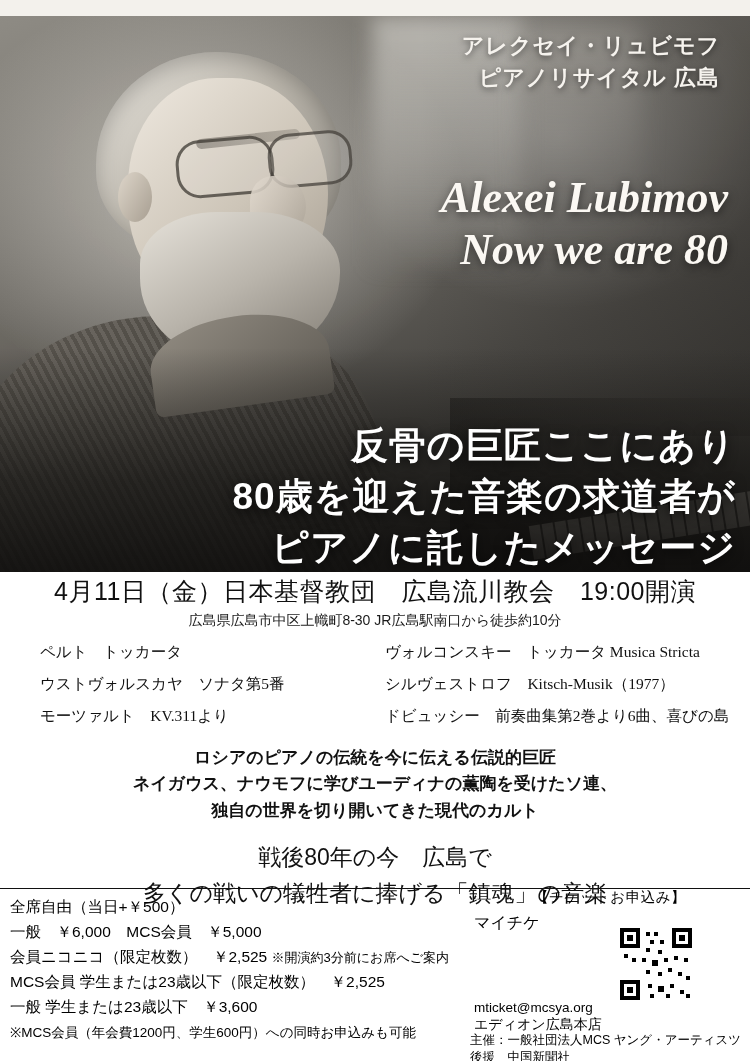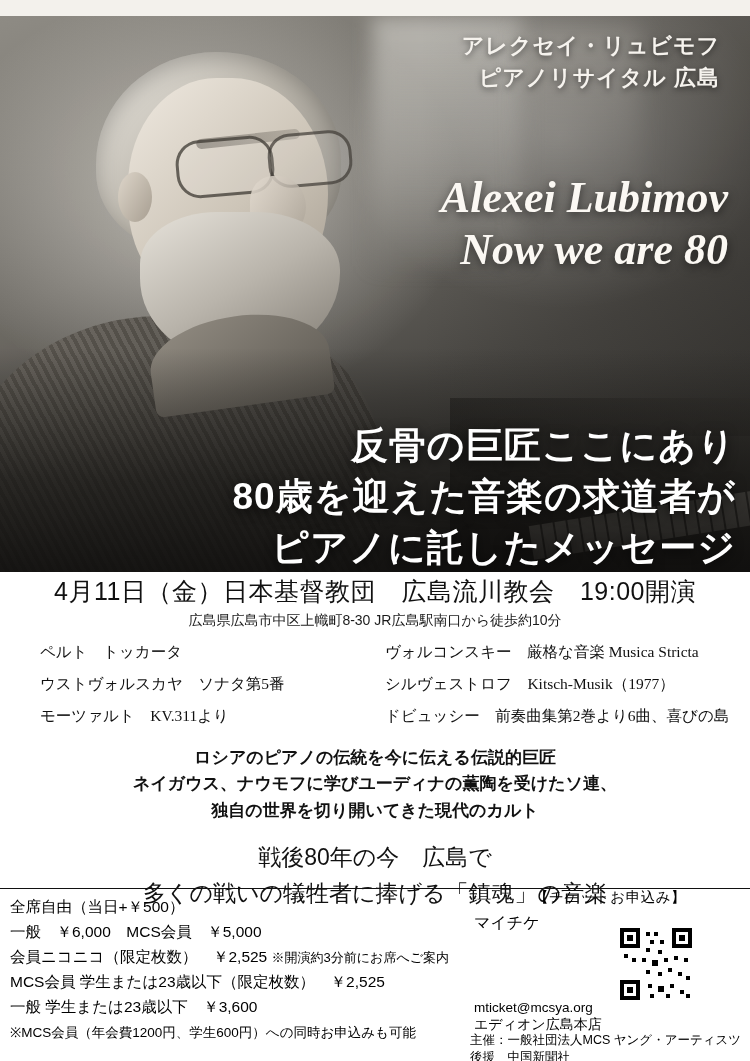--- a/index.html
+++ b/index.html
@@ -288,21 +288,21 @@
     </div>
   </div>
 
   <div class="info">
 
     <div class="datebar">4月11日（金）日本基督教団　広島流川教会　19:00開演</div>
     <div class="venue-sub">広島県広島市中区上幟町8-30 JR広島駅南口から徒歩約10分</div>
 
     <div class="program">
       <div class="prog-item prog-left">ペルト　トッカータ</div>
-      <div class="prog-item prog-right">ヴォルコンスキー　厳格な音楽 Musica Stricta</div>
+      <div class="prog-item prog-right">ヴォルコンスキー　トッカータ Musica Stricta</div>
       <div class="prog-item prog-left">ウストヴォルスカヤ　ソナタ第5番</div>
       <div class="prog-item prog-right">シルヴェストロフ　Kitsch-Musik（1977）</div>
       <div class="prog-item prog-left">モーツァルト　KV.311より</div>
       <div class="prog-item prog-right">ドビュッシー　前奏曲集第2巻より6曲、喜びの島</div>
     </div>
 
     <div class="blurb">
       <div>ロシアのピアノの伝統を今に伝える伝説的巨匠</div>
       <div>ネイガウス、ナウモフに学びユーディナの薫陶を受けたソ連、</div>
       <div>独自の世界を切り開いてきた現代のカルト</div>

